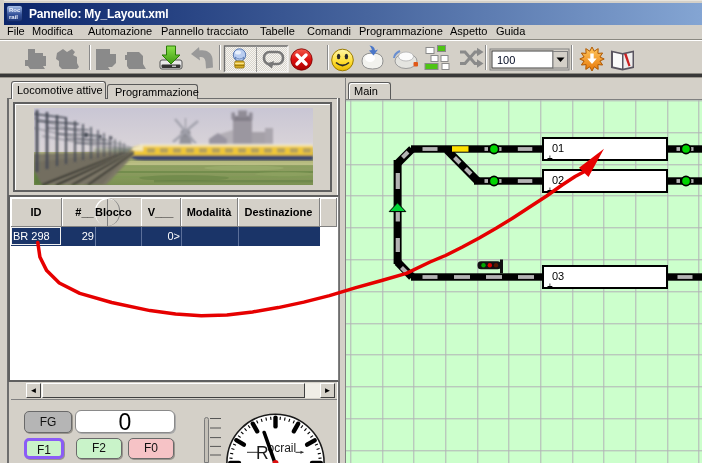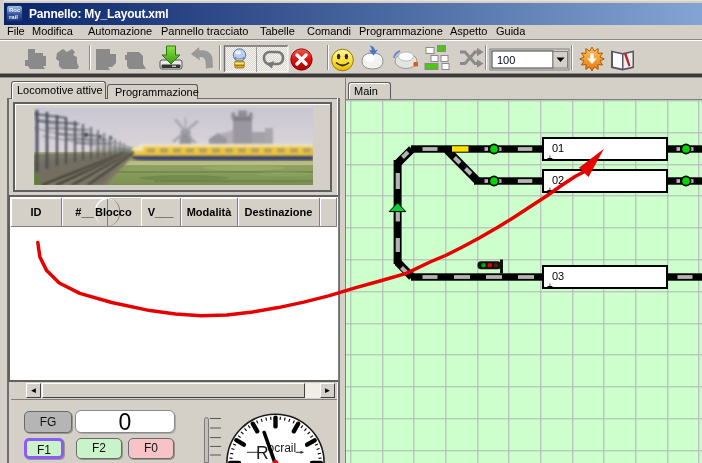--- a/index.html
+++ b/index.html
@@ -335,20 +335,30 @@
 <div class="abs" id="thead" style="left:11px;top:198px;width:326px;height:29px;background:#d4d0c8;font-size:11px;font-weight:bold;color:#000;border-bottom:1px solid #808080;box-sizing:border-box;">
   <div class="hc abs" style="left:0;width:51px;">ID</div>
   <div class="hc abs" style="left:51px;width:46px;">#__</div>
   <div class="hc abs" style="left:84px;width:25px;border-radius:13px;">Blocco</div>
   <div class="hc abs" style="left:130px;width:40px;">V___</div>
   <div class="hc abs" style="left:170px;width:57px;">Modalità</div>
   <div class="hc abs" style="left:227px;width:82px;">Destinazione</div>
   <div class="hc abs" style="left:309px;width:17px;"></div>
 </div>
 
+<div class="abs" id="trow" style="left:11px;top:227px;width:309px;height:19px;background:#1a3468;color:#fff;font-size:11px;">
+  <span class="abs" style="left:2px;top:3px;">BR 298</span>
+  <span class="abs" style="left:50px;top:3px;width:33px;text-align:right;">29</span>
+  <span class="abs" style="left:130px;top:3px;width:39px;text-align:right;">0&gt;</span>
+  <div class="abs" style="left:0;top:0;width:50px;height:18px;border:1px solid #f0f0f0;box-sizing:border-box;"></div>
+  <div class="abs" style="left:84px;top:0;width:1px;height:19px;background:rgba(170,185,215,0.55);"></div>
+  <div class="abs" style="left:130px;top:0;width:1px;height:19px;background:rgba(170,185,215,0.45);"></div>
+  <div class="abs" style="left:170px;top:0;width:1px;height:19px;background:rgba(170,185,215,0.45);"></div>
+  <div class="abs" style="left:227px;top:0;width:1px;height:19px;background:rgba(170,185,215,0.45);"></div>
+</div>
 
 <div class="abs" style="left:26px;top:383px;width:309px;height:15px;background:#f0ede6;"></div>
 <div class="abs" style="left:26px;top:383px;width:15px;height:15px;background:#d4d0c8;border:1px solid #404040;border-top-color:#fff;border-left-color:#fff;box-sizing:border-box;font-size:8px;color:#000;text-align:center;line-height:13px;">◄</div>
 <div class="abs" style="left:320px;top:383px;width:15px;height:15px;background:#d4d0c8;border:1px solid #404040;border-top-color:#fff;border-left-color:#fff;box-sizing:border-box;font-size:8px;color:#000;text-align:center;line-height:13px;">►</div>
 <div class="abs" style="left:42px;top:383px;width:263px;height:15px;background:#d4d0c8;border:1px solid #404040;border-top-color:#fff;border-left-color:#fff;box-sizing:border-box;"></div>
 <div class="abs" style="left:11px;top:399px;width:326px;height:1px;background:#808080;"></div>
 
 <div class="abs" style="left:24px;top:411px;width:48px;height:22px;background:#b5b5b5;border:1px solid #6a6a6a;border-radius:5px;box-sizing:border-box;box-shadow:1px 1px 0 #9a968e;font-size:12px;color:#111;text-align:center;line-height:20px;">FG</div>
 <div class="abs" style="left:75px;top:410px;width:100px;height:23px;background:#ffffff;border:1px solid #8a8a8a;border-radius:6px;box-sizing:border-box;box-shadow:1px 1px 0 #aaa;"></div>
 <div class="abs" style="left:75px;top:409px;width:100px;height:24px;font-size:23px;color:#000;text-align:center;">0</div>

